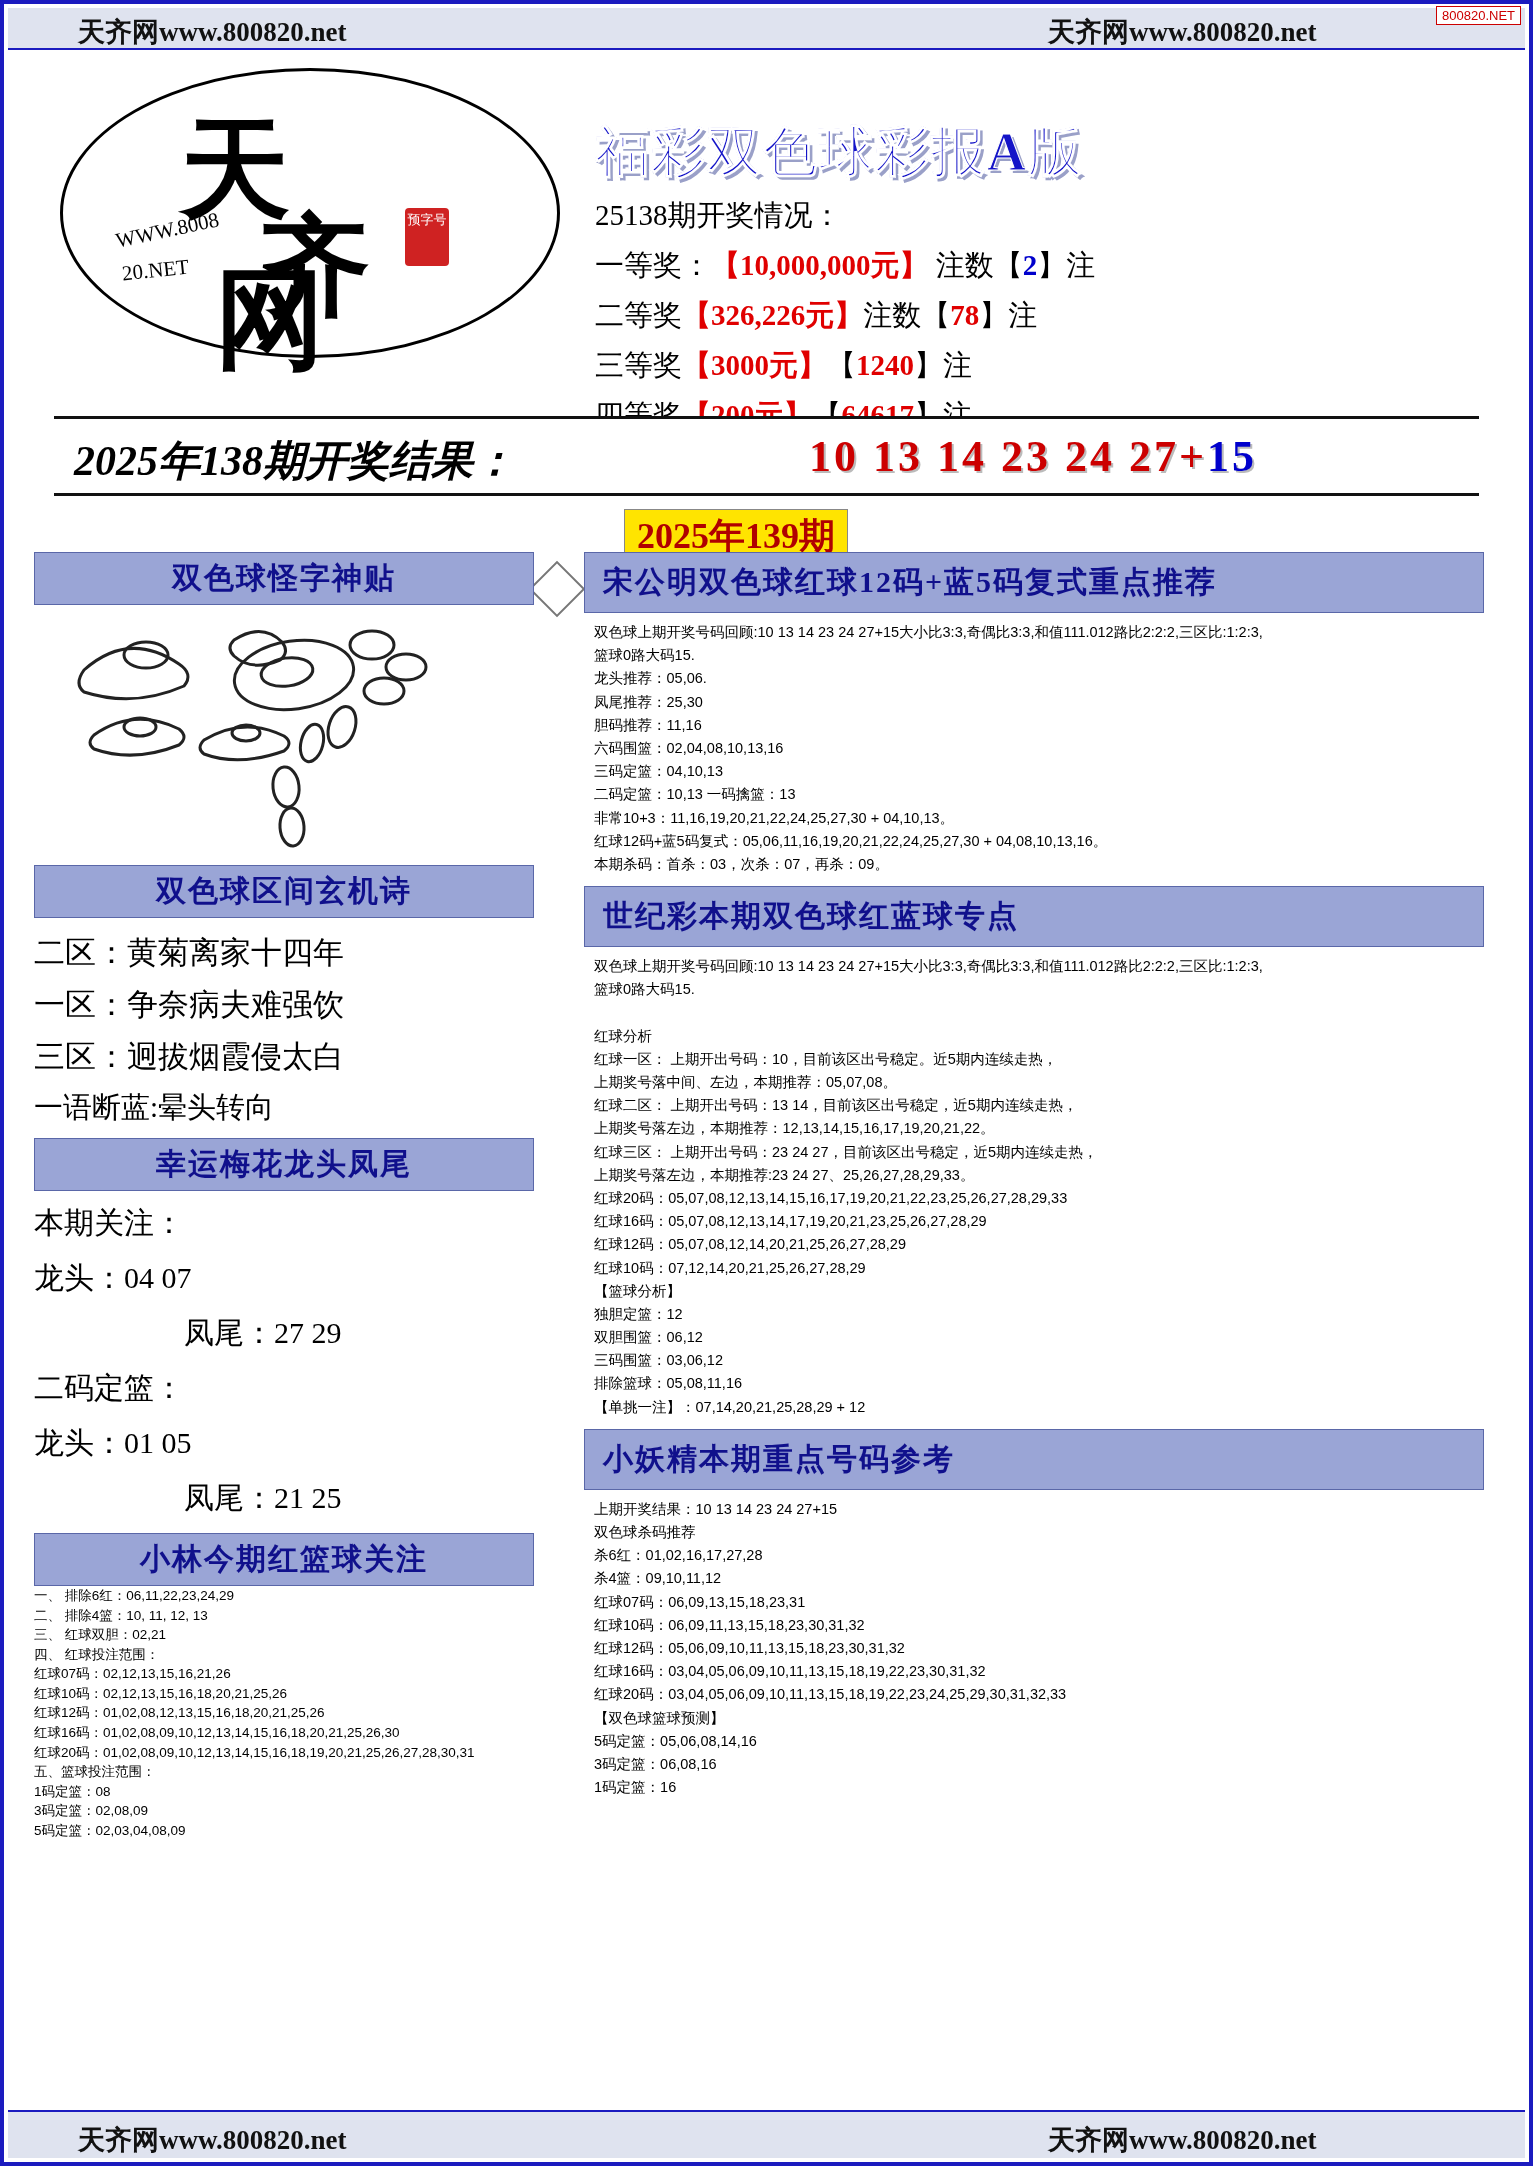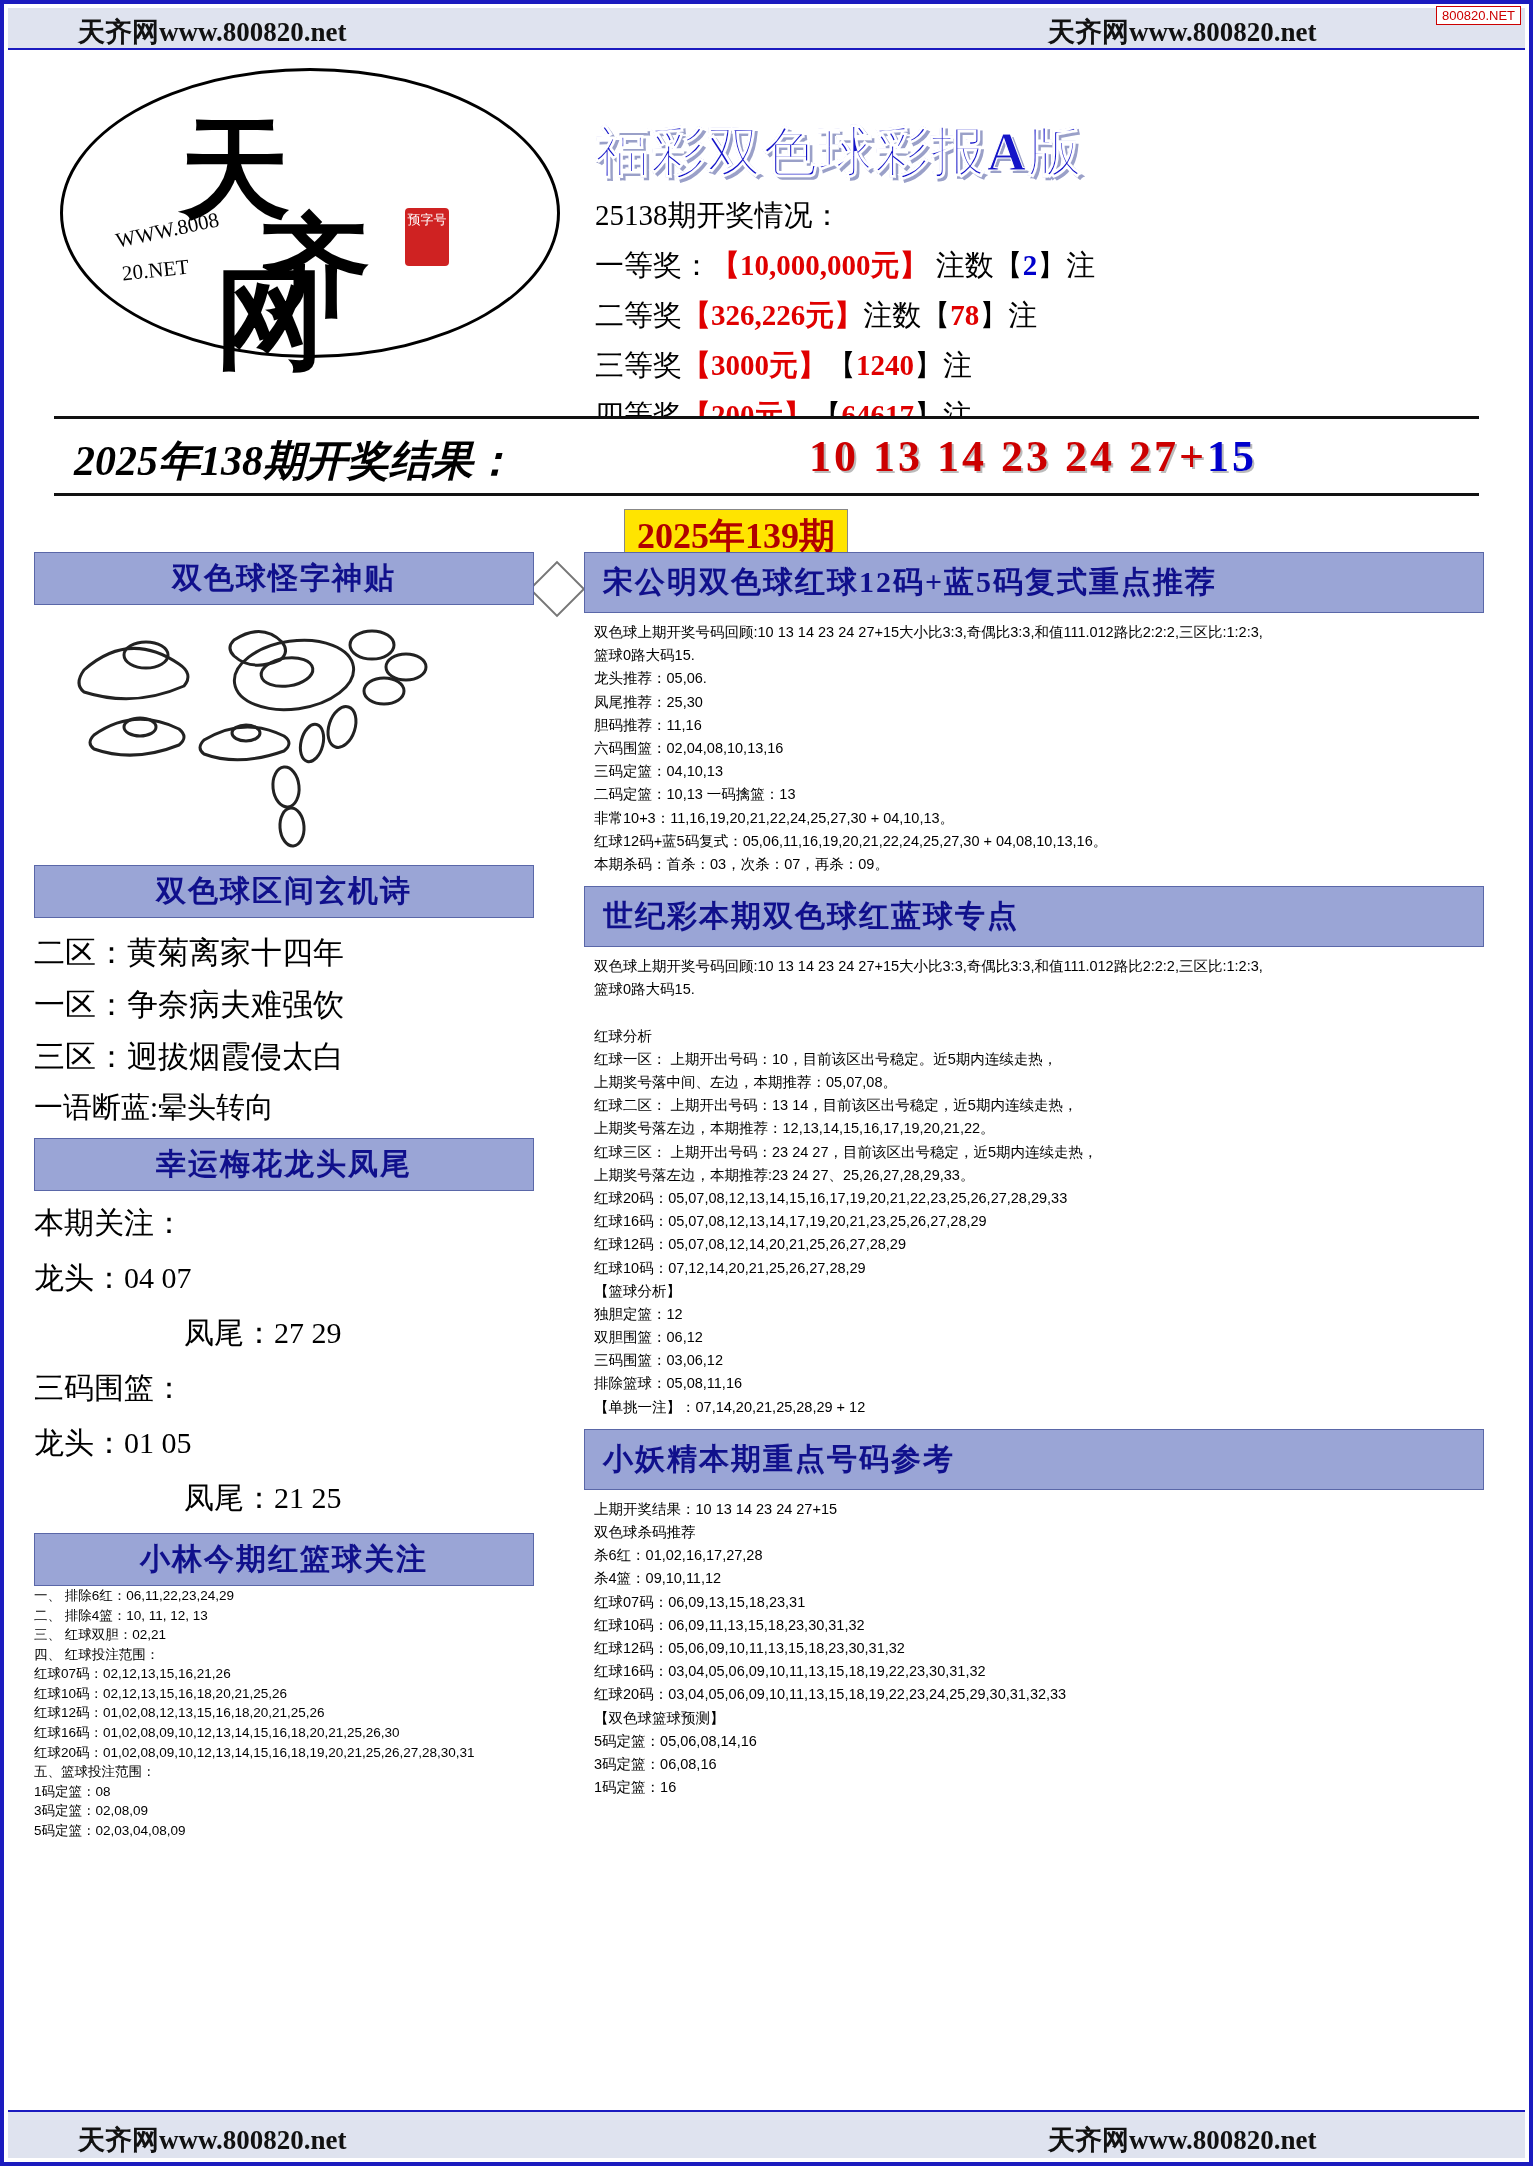--- a/index.html
+++ b/index.html
@@ -279,21 +279,21 @@
       <div>一区：争奈病夫难强饮</div>
       <div>三区：迥拔烟霞侵太白</div>
       <div class="last">一语断蓝:晕头转向</div>
     </div>
 
     <div class="sec-head">幸运梅花龙头凤尾</div>
     <div class="lucky">
       <div class="row">本期关注：</div>
       <div class="row">龙头：04  07</div>
       <div class="row indent">凤尾：27  29</div>
-      <div class="row">三码围篮：</div>
+      <div class="row">二码定篮：</div>
       <div class="row">龙头：01  05</div>
       <div class="row indent">凤尾：21  25</div>
     </div>
 
     <div class="sec-head">小林今期红篮球关注</div>
     <div class="tinylist">
       <div class="li">一、 排除6红：06,11,22,23,24,29</div>
       <div class="li">二、 排除4篮：10, 11, 12, 13</div>
       <div class="li">三、 红球双胆：02,21</div>
       <div class="li">四、 红球投注范围：</div>

